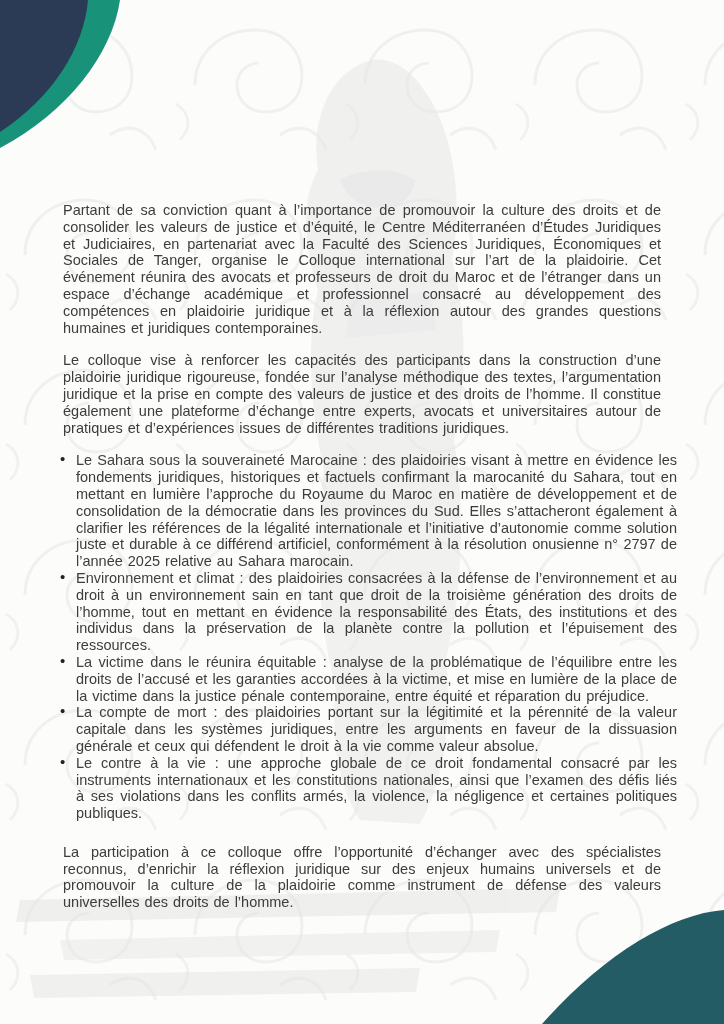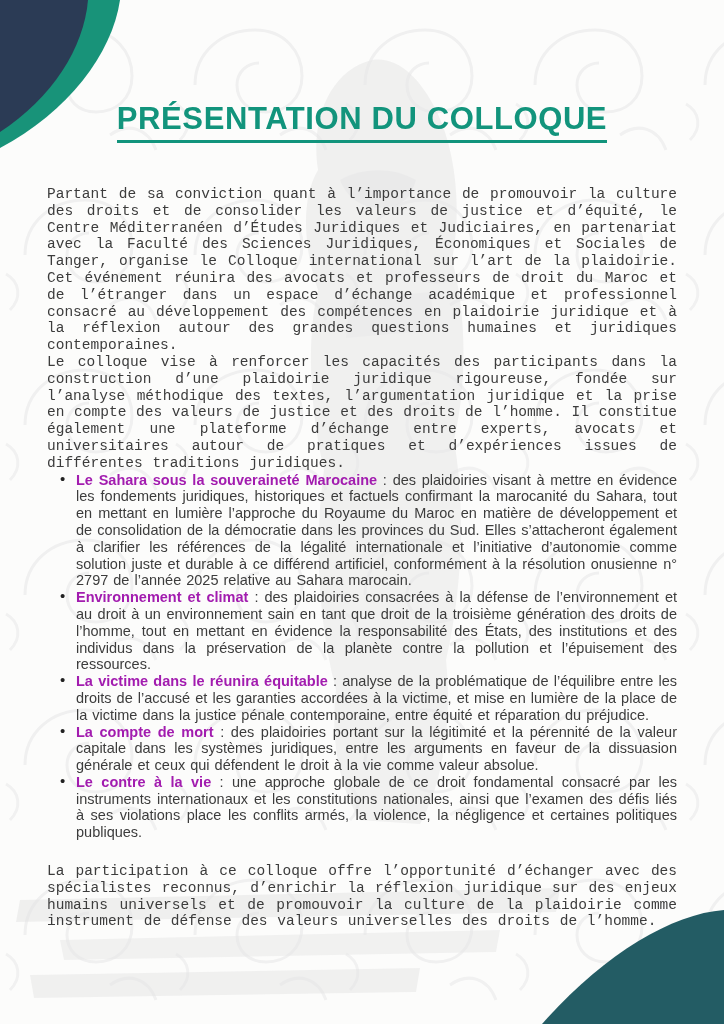--- a/index.html
+++ b/index.html
@@ -46,39 +46,39 @@
   }
   .content {
     position: absolute; top: 186px; left: 47px;
     width: 630px;
     color: #3C3C3C;
     font-size: 14.5px;
     line-height: 16.8px;
     text-align: justify;
     word-spacing: 1px;
   }
-  .content p { margin: 0; font-family: Liberation Mono, monospace; }
+  .content p { margin: 16px; }
   .lead-in { margin-top: 16px !important; text-indent: 5px; }
   .topics {
     list-style: none;
     margin: 0; padding: 0;
   }
   .topics li {
     position: relative;
     padding-left: 29px;
     text-align: justify;
   }
   .bullet {
     position: absolute; left: 13px; top: -1px;
     color: #222222;
     font-size: 15px;
   }
   .topic-label {
-    color: #a21caf;
-    font-weight: bold;
+    color: #404040;
+    font-weight: normal;
   }
   .closing { margin-top: 22px !important; }
 </style>
 </head>
 <body>
 
 <div class="page">
 
   <svg class="watermark" viewBox="0 0 724 1024" xmlns="http://www.w3.org/2000/svg" aria-hidden="true">
     <defs>
@@ -101,43 +101,40 @@
       <path d="M60 940 L500 930 L496 952 L64 960 Z" fill="#e7e7e7"></path>
       <path d="M30 975 L420 968 L416 992 L34 998 Z" fill="#e5e5e5"></path>
     </g>
   </svg>
 
   <svg class="corner-tl" viewBox="0 0 170 160" xmlns="http://www.w3.org/2000/svg" aria-hidden="true">
     <path d="M0 0 L120 0 C112 54 68 112 0 148 Z" fill="#189379"></path>
     <path d="M0 0 L88 0 C84 48 52 98 0 132 Z" fill="#2B3B55"></path>
   </svg>
 
-  <header class="title-wrap">
-    <h1 class="title">PRÉSENTATION DU COLLOQUE</h1>
-  </header>
 
   <main class="content">
     <p>Partant de sa conviction quant à l’importance de promouvoir la culture des droits et de consolider les valeurs de justice et d’équité, le Centre Méditerranéen d’Études Juridiques et Judiciaires, en partenariat avec la Faculté des Sciences Juridiques, Économiques et Sociales de Tanger, organise le Colloque international sur l’art de la plaidoirie. Cet événement réunira des avocats et professeurs de droit du Maroc et de l’étranger dans un espace d’échange académique et professionnel consacré au développement des compétences en plaidoirie juridique et à la réflexion autour des grandes questions humaines et juridiques contemporaines.</p>
     <p>Le colloque vise à renforcer les capacités des participants dans la construction d’une plaidoirie juridique rigoureuse, fondée sur l’analyse méthodique des textes, l’argumentation juridique et la prise en compte des valeurs de justice et des droits de l’homme. Il constitue également une plateforme d’échange entre experts, avocats et universitaires autour de pratiques et d’expériences issues de différentes traditions juridiques.</p>
 
     <ul class="topics">
       <li>
         <span class="bullet">•</span><span class="topic-label">Le Sahara sous la souveraineté Marocaine</span><span class="topic-text"> : des plaidoiries visant à mettre en évidence les fondements juridiques, historiques et factuels confirmant la marocanité du Sahara, tout en mettant en lumière l’approche du Royaume du Maroc en matière de développement et de consolidation de la démocratie dans les provinces du Sud. Elles s’attacheront également à clarifier les références de la légalité internationale et l’initiative d’autonomie comme solution juste et durable à ce différend artificiel, conformément à la résolution onusienne n° 2797 de l’année 2025 relative au Sahara marocain.</span>
       </li>
       <li>
         <span class="bullet">•</span><span class="topic-label">Environnement et climat</span><span class="topic-text"> : des plaidoiries consacrées à la défense de l’environnement et au droit à un environnement sain en tant que droit de la troisième génération des droits de l’homme, tout en mettant en évidence la responsabilité des États, des institutions et des individus dans la préservation de la planète contre la pollution et l’épuisement des ressources.</span>
       </li>
       <li>
         <span class="bullet">•</span><span class="topic-label">La victime dans le réunira équitable</span><span class="topic-text"> : analyse de la problématique de l’équilibre entre les droits de l’accusé et les garanties accordées à la victime, et mise en lumière de la place de la victime dans la justice pénale contemporaine, entre équité et réparation du préjudice.</span>
       </li>
       <li>
         <span class="bullet">•</span><span class="topic-label">La compte de mort</span><span class="topic-text"> : des plaidoiries portant sur la légitimité et la pérennité de la valeur capitale dans les systèmes juridiques, entre les arguments en faveur de la dissuasion générale et ceux qui défendent le droit à la vie comme valeur absolue.</span>
       </li>
       <li>
-        <span class="bullet">•</span><span class="topic-label">Le contre à la vie</span><span class="topic-text"> : une approche globale de ce droit fondamental consacré par les instruments internationaux et les constitutions nationales, ainsi que l’examen des défis liés à ses violations place les conflits armés, la violence, la négligence et certaines politiques publiques.</span>
+        <span class="bullet">•</span><span class="topic-label">Le contre à la vie</span><span class="topic-text"> : une approche globale de ce droit fondamental consacré par les instruments internationaux et les constitutions nationales, ainsi que l’examen des défis liés à ses violations dans les conflits armés, la violence, la négligence et certaines politiques publiques.</span>
       </li>
     </ul>
 
     <p class="closing">La participation à ce colloque offre l’opportunité d’échanger avec des spécialistes reconnus, d’enrichir la réflexion juridique sur des enjeux humains universels et de promouvoir la culture de la plaidoirie comme instrument de défense des valeurs universelles des droits de l’homme.</p>
   </main>
 
   <svg class="corner-br" viewBox="0 0 182 118" xmlns="http://www.w3.org/2000/svg" aria-hidden="true">
     <path d="M182 4 C128 8 60 50 0 118 L182 118 Z" fill="#235C64"></path>
   </svg>
 

